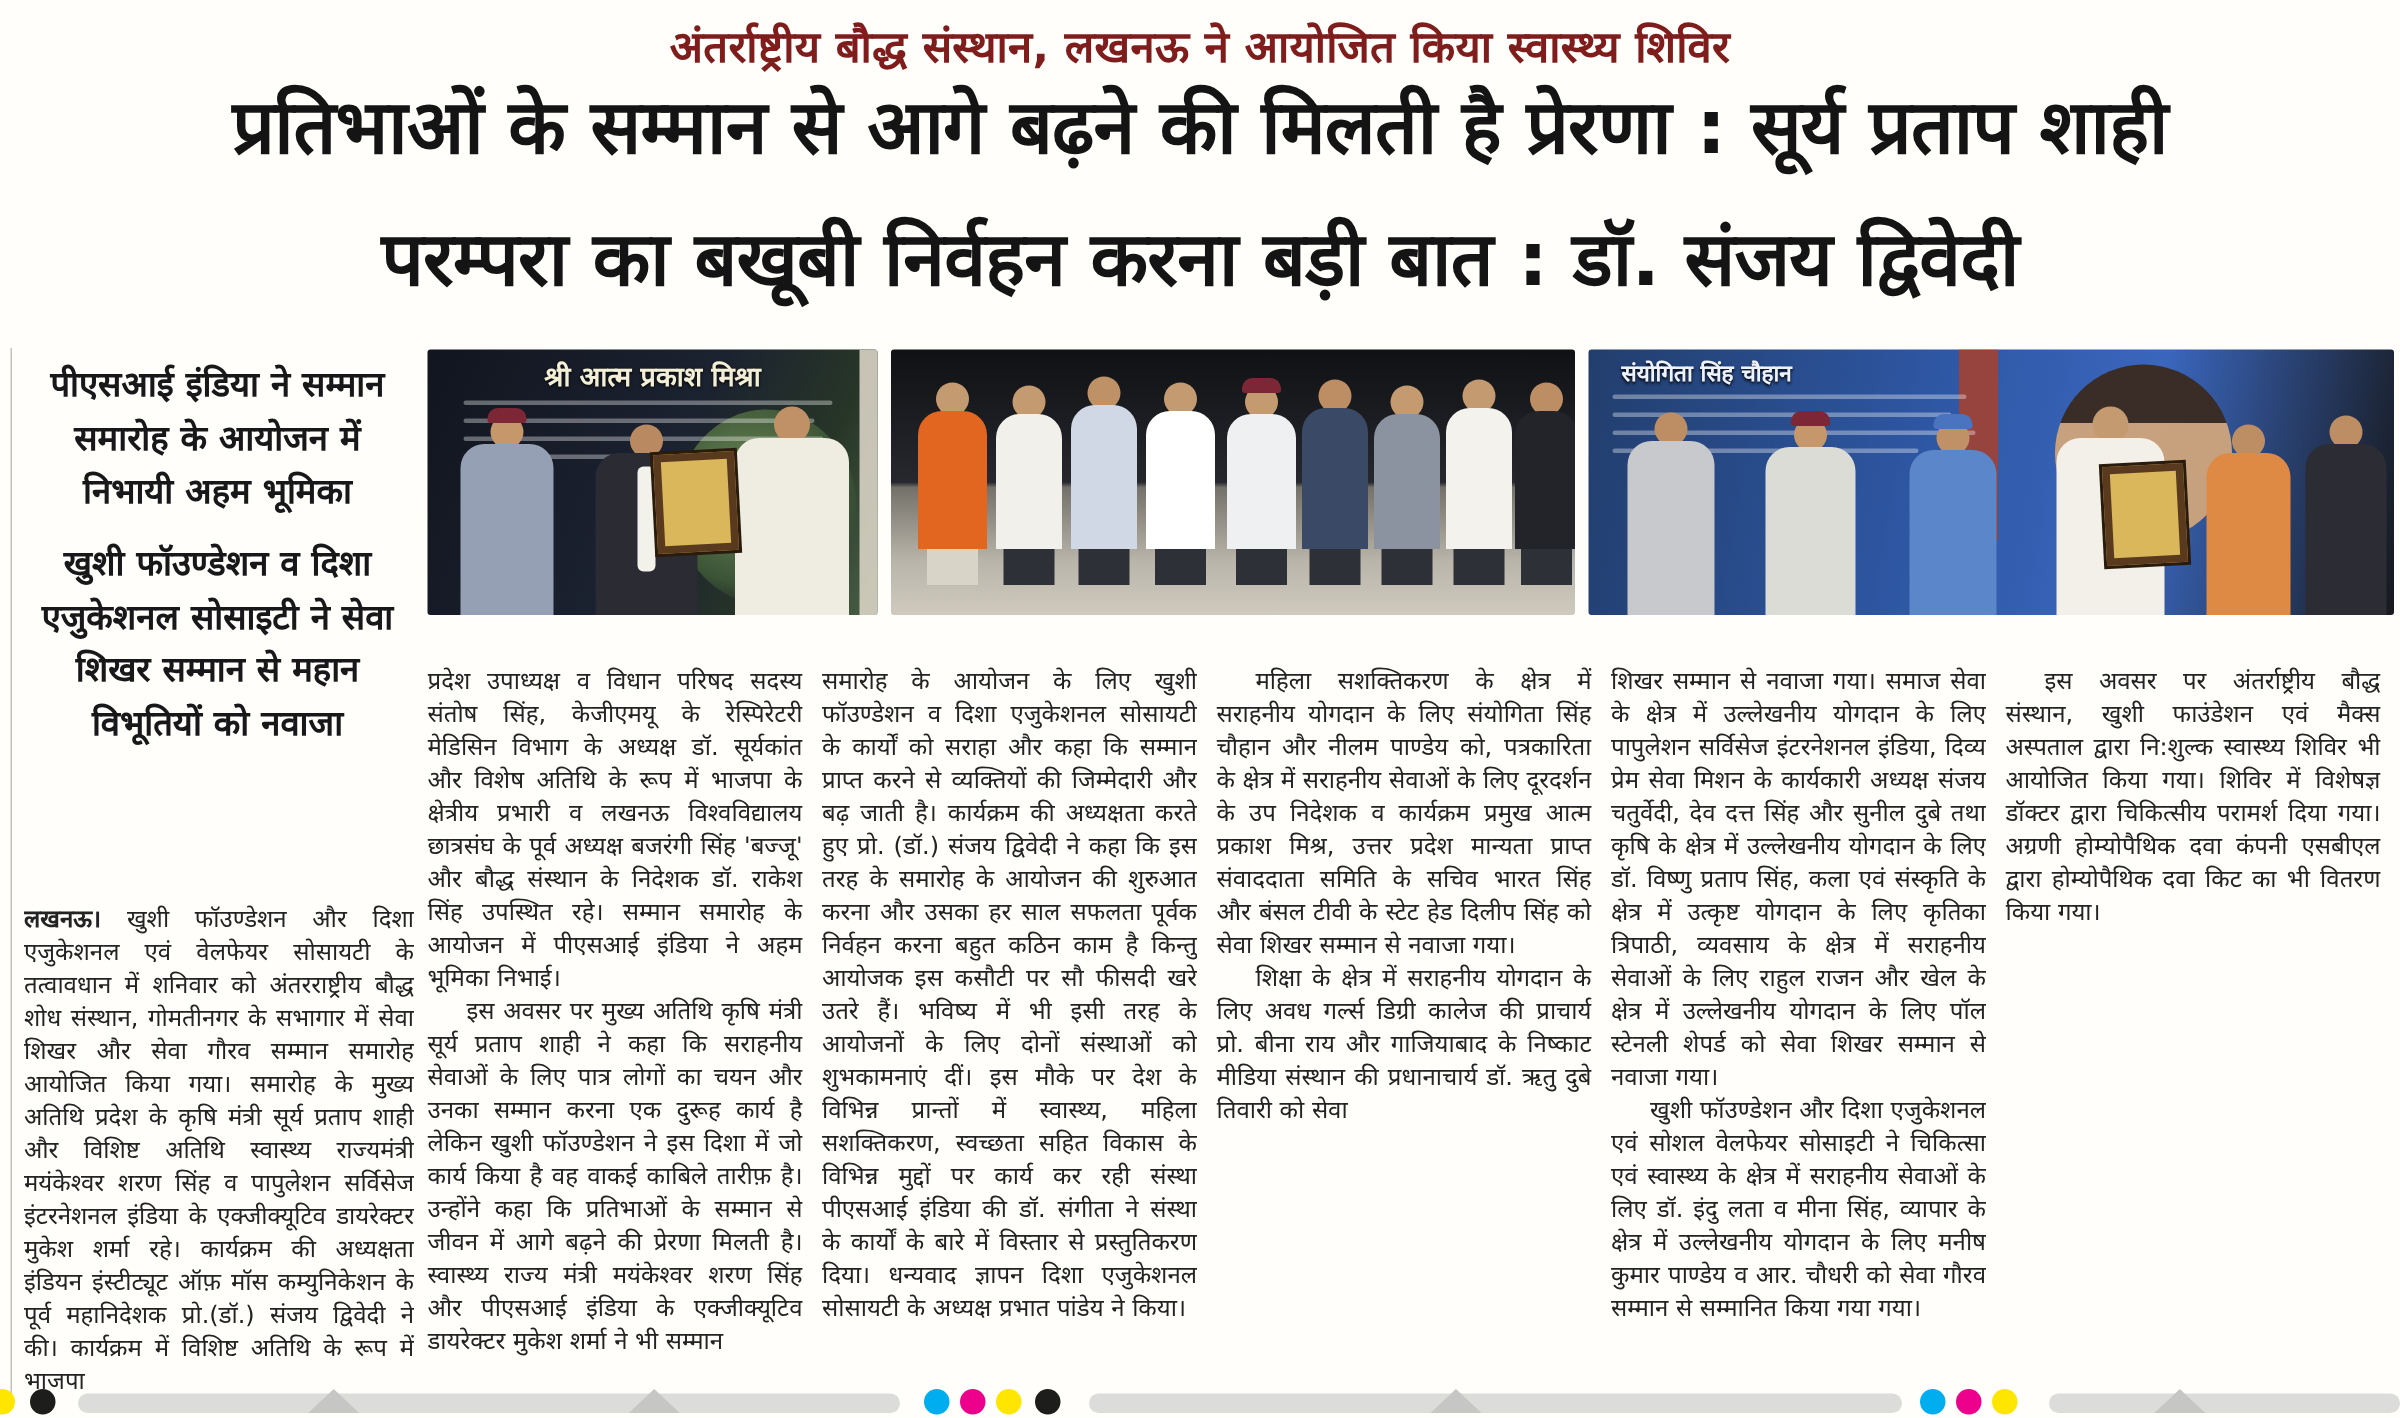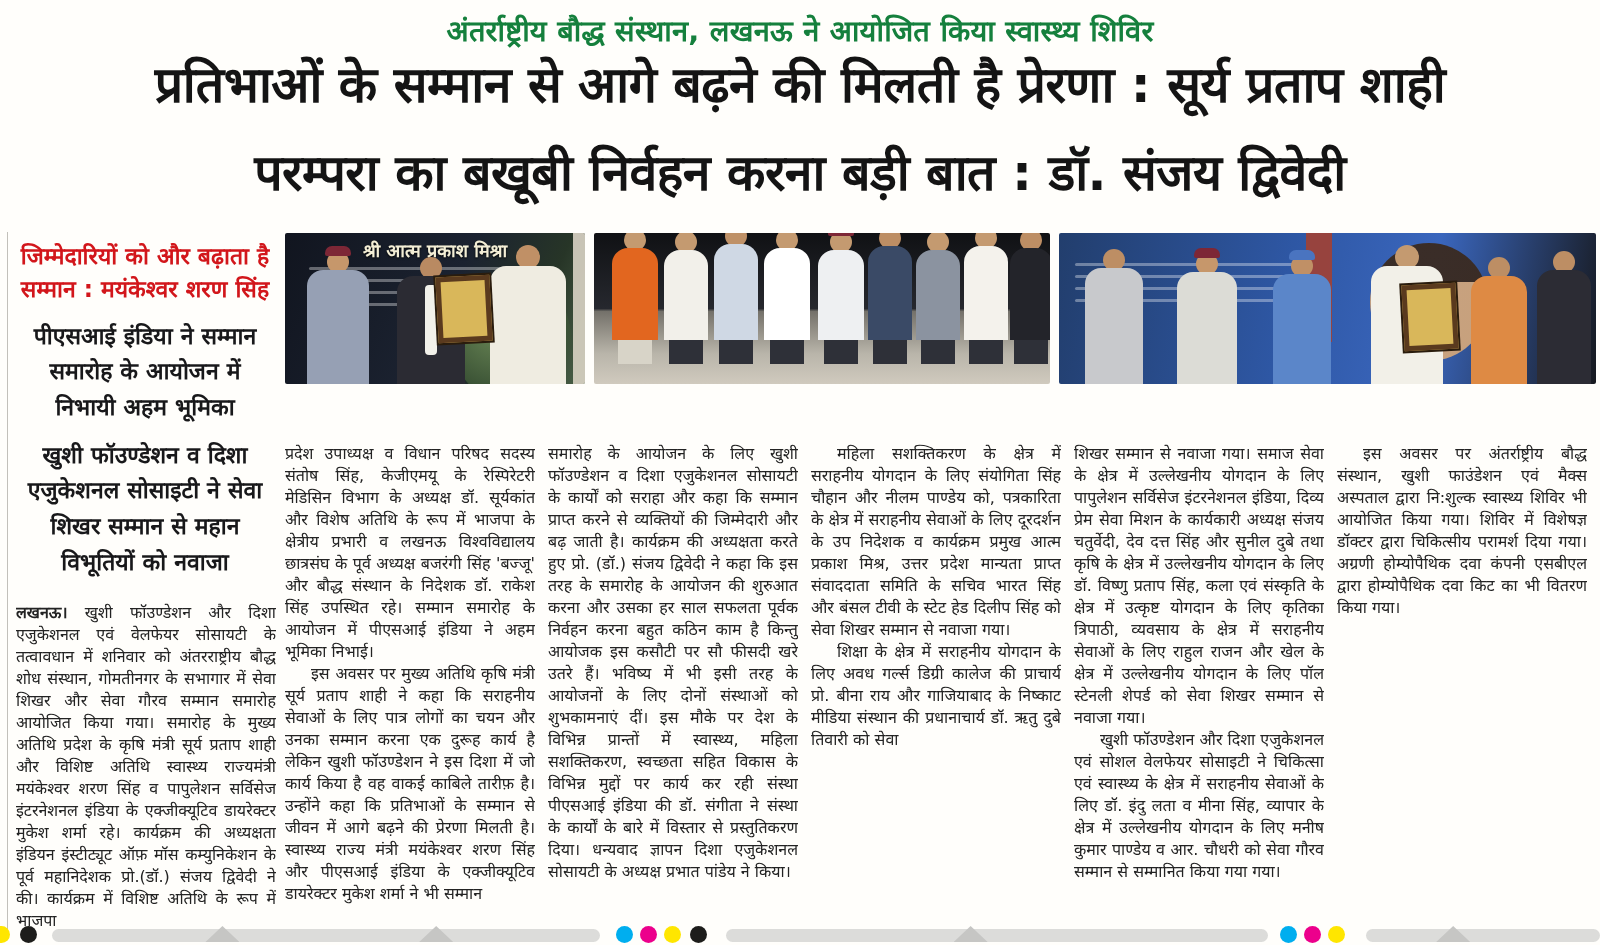--- a/index.html
+++ b/index.html
@@ -2,37 +2,37 @@
 <html><head>
 <meta charset="utf-8">
 <style>
   html,body{margin:0;padding:0;}
   body{width:1600px;height:945px;overflow:hidden;background:#fdfdfa;
        font-family:"DejaVu Sans","Liberation Sans",sans-serif;color:#1c1c1c;}
   .page{position:relative;width:1600px;height:945px;background:#fffefb;}
 
   
   .kicker{position:absolute;top:10px;left:0;width:100%;text-align:center;
-          font-size:29px;font-weight:700;color:#15803d;letter-spacing:.2px;}
+          font-size:29px;font-weight:700;color:#7f1d1d;letter-spacing:.2px;}
   .headline{position:absolute;left:0;width:100%;text-align:center;color:#141414;
             font-weight:800;font-size:50px;line-height:1.1;letter-spacing:-.5px;}
   .hl1{top:58px;}
   .hl2{top:146px;}
 
   
   .vrule{position:absolute;left:7px;top:232px;width:1px;height:706px;background:#c2c0ba;}
 
   
   .sidebar{position:absolute;left:16px;top:240px;width:258px;text-align:center;}
   .side-red{font-size:23px;line-height:1.45;font-weight:700;color:#d2161b;margin:0 0 12px 0;}
   .side-bold{font-size:23px;line-height:1.55;font-weight:700;color:#18181a;margin:0 0 12px 0;}
 
   
   .photos{position:absolute;left:285px;top:233px;height:205px;display:flex;gap:9px;}
-  .ph{position:relative;height:151px;overflow:hidden;border-radius:2px;flex:none;}
+  .ph{position:relative;height:177px;overflow:hidden;border-radius:2px;flex:none;}
   .ph1{width:300px;background:linear-gradient(115deg,#11151f 0%,#1b2230 52%,#273527 78%,#4a6148 100%);}
   .ph2{width:456px;background:linear-gradient(180deg,#101114 0%,#26282e 50%,#74716a 52%,#b9b5aa 80%,#d0cabe 100%);}
   .ph3{width:537px;background:linear-gradient(100deg,#223e6d 0%,#2e57a4 42%,#3a66bd 68%,#17191e 100%);}
   .ph .overlay-title{position:absolute;top:5px;left:0;width:100%;text-align:center;
        font-weight:700;color:#f3eed6;font-size:18px;text-shadow:0 1px 2px #000;z-index:3;}
   .ph3 .overlay-title{color:#eef2fb;font-size:15px;text-align:left;padding-left:22px;width:60%;}
   .screenline{position:absolute;height:3px;background:rgba(255,255,255,.35);border-radius:2px;z-index:2;}
   .blob{position:absolute;right:14px;top:40px;width:120px;height:130px;border-radius:50%;
         background:radial-gradient(circle at 40% 40%,#6d8a58 0%,#3c5436 60%,rgba(40,55,40,0) 75%);}
   .edge-strip{position:absolute;right:0;top:0;width:12px;height:100%;background:#d9d3c4;opacity:.9;}
@@ -71,21 +71,20 @@
 <div class="page">
 
   <div class="kicker">अंतर्राष्ट्रीय बौद्ध संस्थान, लखनऊ ने आयोजित किया स्वास्थ्य शिविर</div>
 
   <div class="headline hl2">परम्परा का बखूबी निर्वहन करना बड़ी बात : डॉ. संजय द्विवेदी</div>
   <div class="headline hl1">प्रतिभाओं के सम्मान से आगे बढ़ने की मिलती है प्रेरणा : सूर्य प्रताप शाही</div>
 
   <div class="vrule"></div>
 
   <div class="sidebar">
-    <p class="side-red">जिम्मेदारियों को और बढ़ाता है सम्मान : मयंकेश्वर शरण सिंह</p>
     <p class="side-bold">पीएसआई इंडिया ने सम्मान समारोह के आयोजन में निभायी अहम भूमिका</p>
     <p class="side-bold">खुशी फॉउण्डेशन व दिशा एजुकेशनल सोसाइटी ने सेवा शिखर सम्मान से महान विभूतियों को नवाजा</p>
   </div>
 
   <div class="photos">
 
     <div class="ph ph1">
       <div class="overlay-title">श्री आत्म प्रकाश मिश्रा</div>
       <div class="screenline" style="left:8%;top:34px;width:82%"></div>
       <div class="screenline" style="left:8%;top:46px;width:78%"></div>
@@ -153,20 +152,21 @@
           <i class="lg"></i>
       </div>
       <div class="fig" style="left:416px;bottom:20px;--sk:#bd8e64">
         <i class="hd"></i>
           <i class="bd" style="--bw:42px;--bh:92px;--sh:#23242a"></i>
           <i class="lg"></i>
       </div>
     </div>
 
     <div class="ph ph3">
+      <div class="overlay-title">संयोगिता सिंह चौहान</div>
       <div class="screenline" style="left:3%;top:30px;width:44%"></div>
       <div class="screenline" style="left:3%;top:42px;width:42%"></div>
       <div class="screenline" style="left:3%;top:54px;width:45%"></div>
       <div class="screenline" style="left:3%;top:66px;width:38%"></div>
       <div class="redstrip"></div>
       <div class="facecircle"></div>
       <div class="fig" style="left:26px;--sk:#bd8e64">
         <i class="hd"></i>
           <i class="bd" style="--bw:58px;--bh:120px;--sh:#c8c9cc"></i>
       </div>

